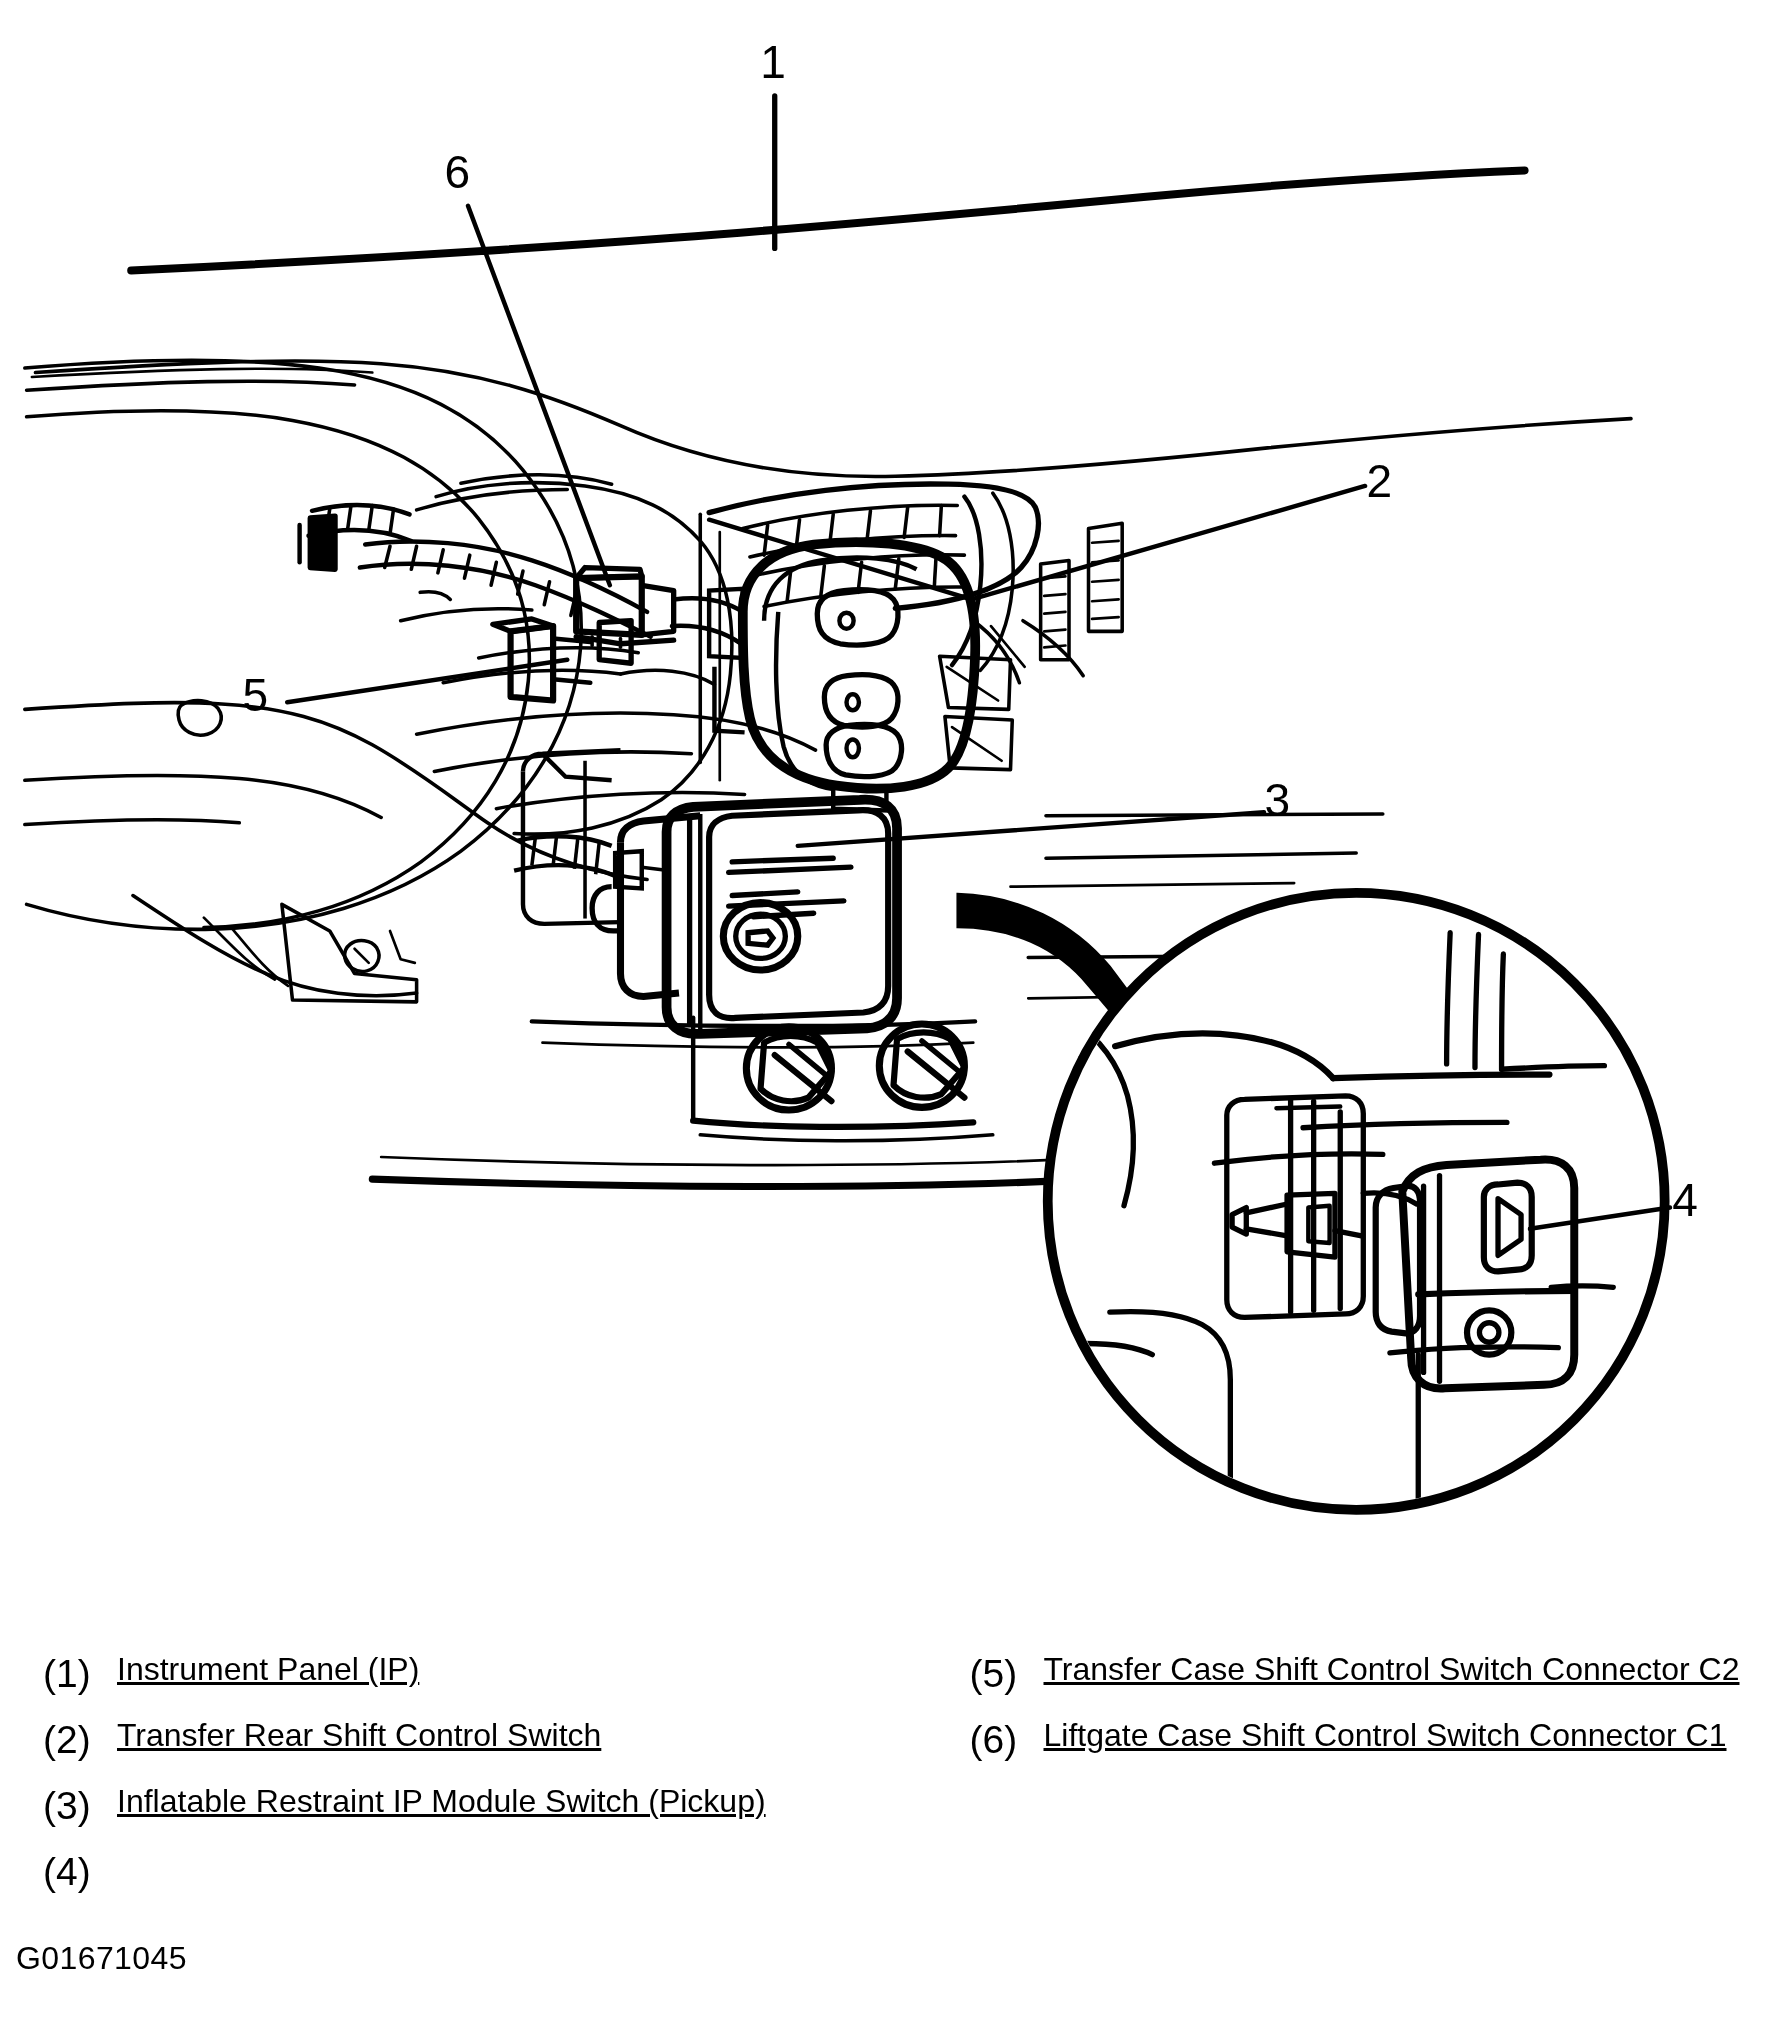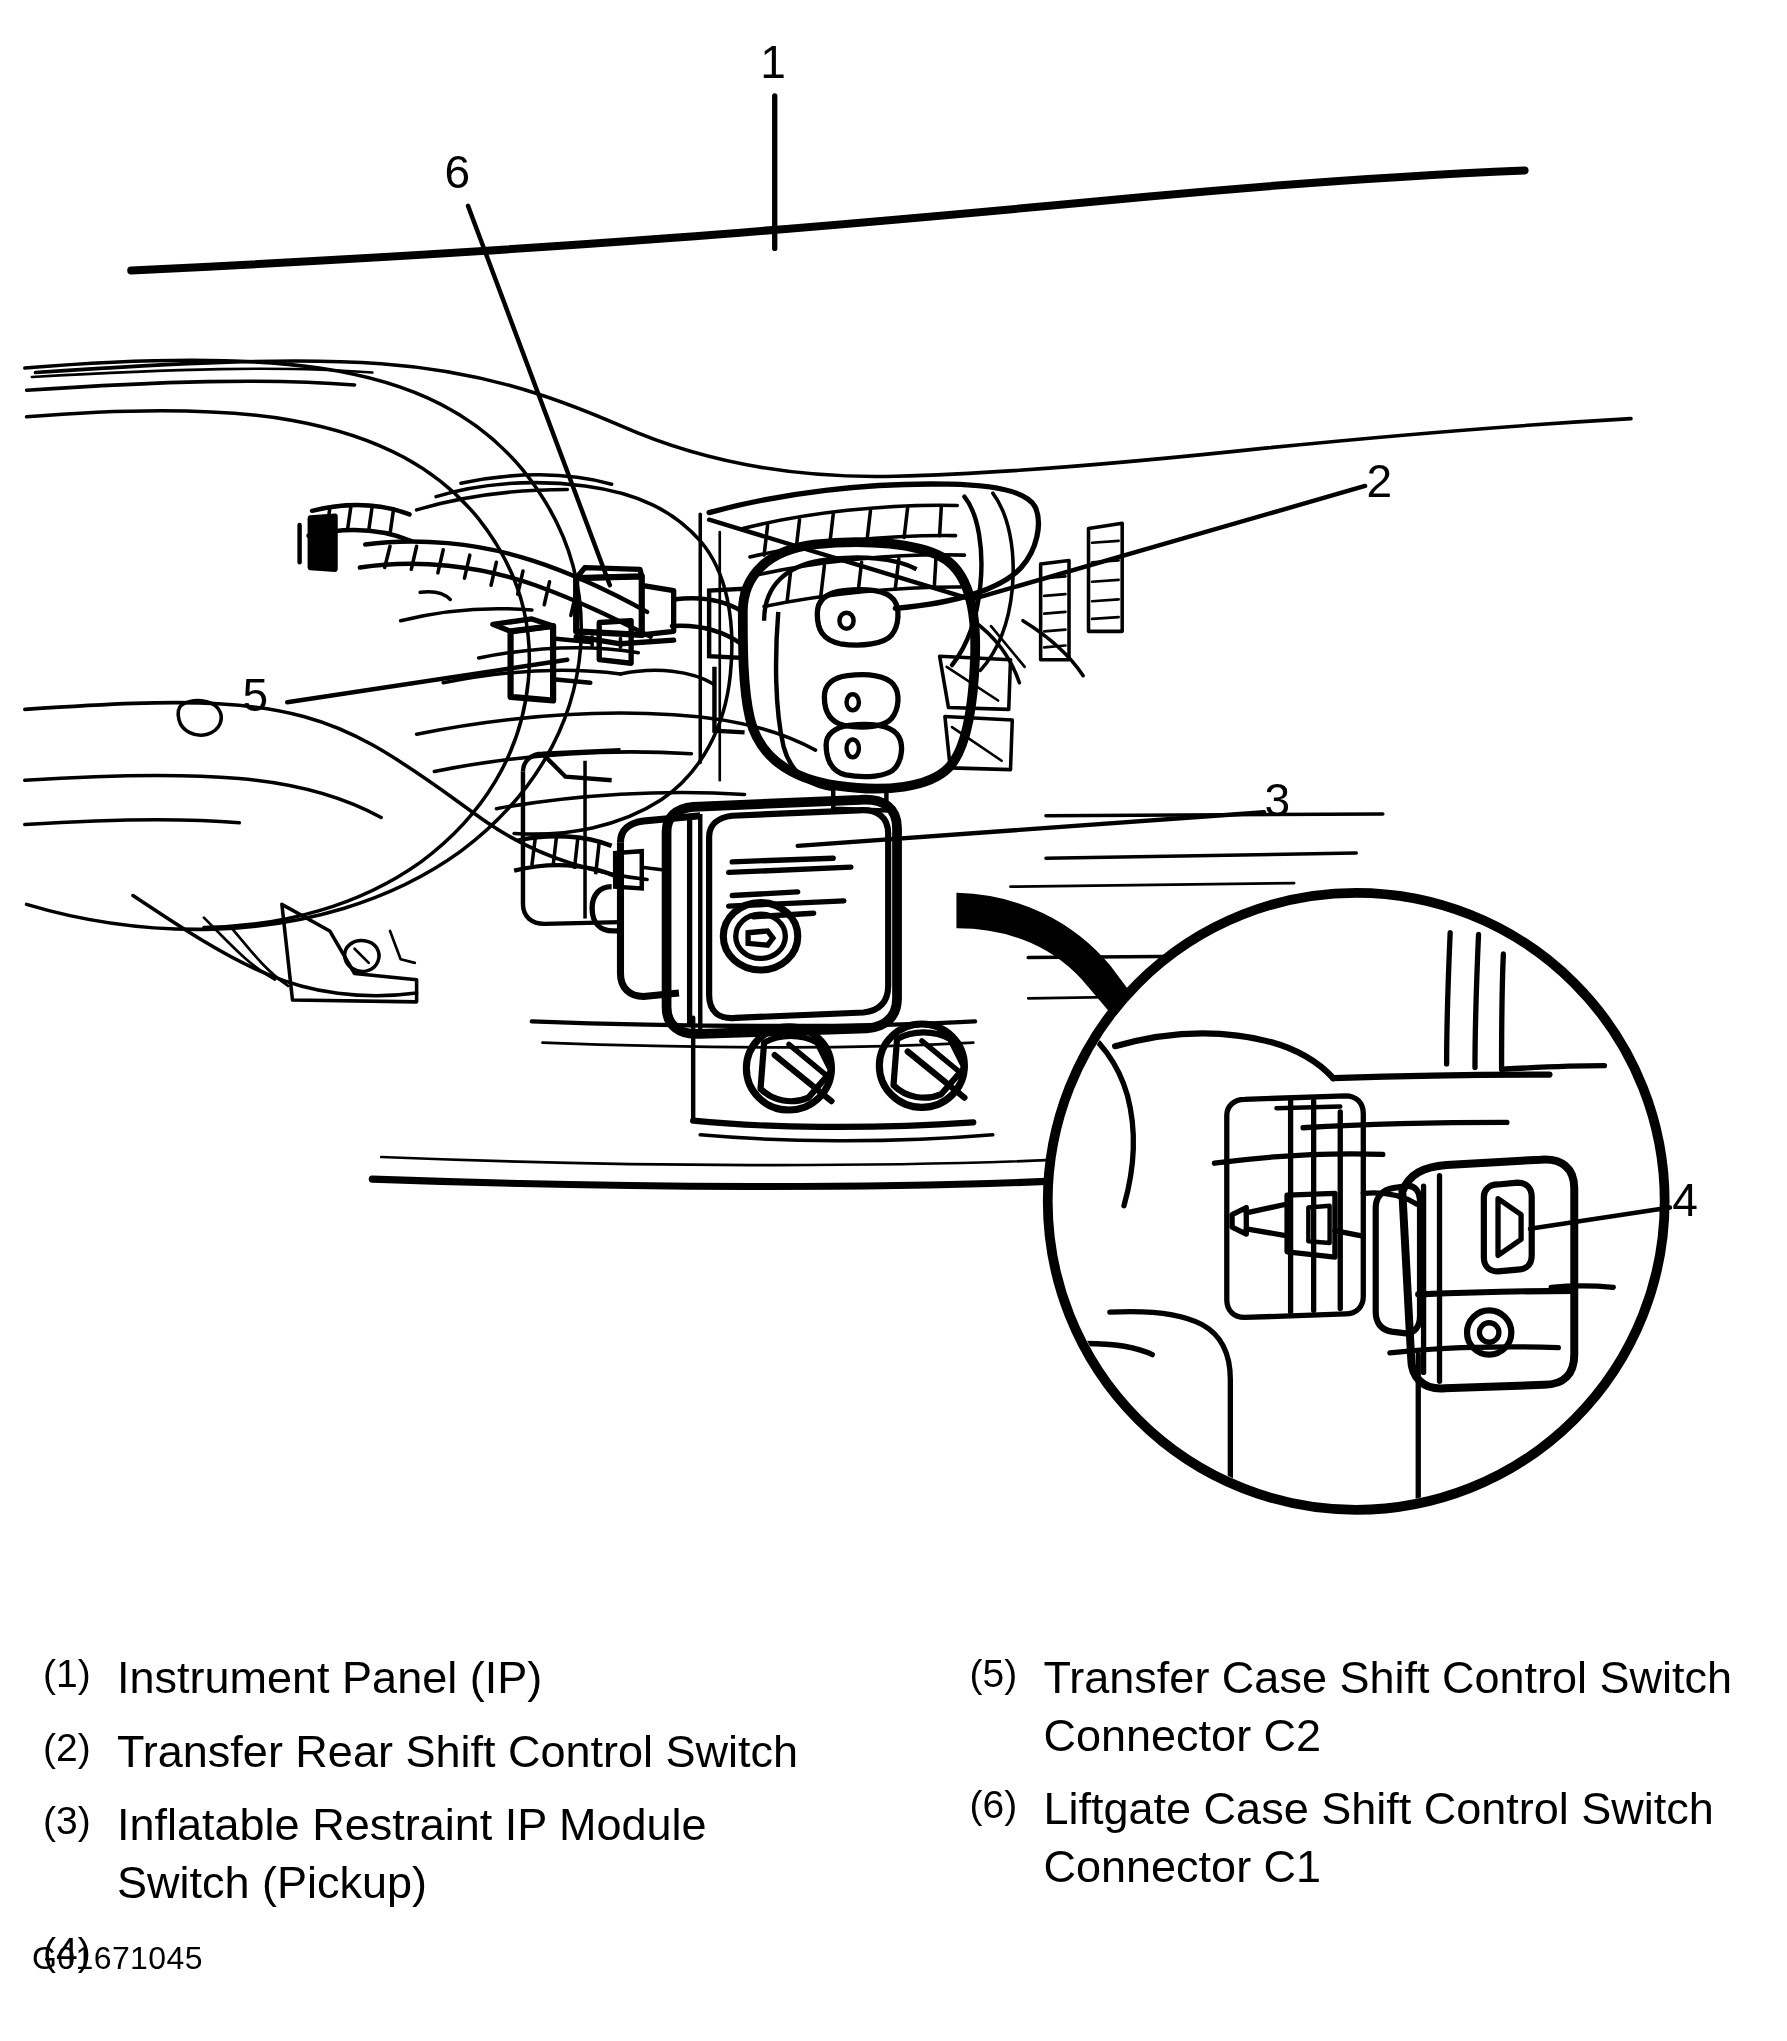--- a/index.html
+++ b/index.html
@@ -55,27 +55,28 @@
     margin-bottom: 16px;
   }
   .legend-key {
     width: 74px;
     flex: 0 0 74px;
     font-size: 39px;
     line-height: 1.28;
     white-space: nowrap;
   }
   .legend-text {
-    font-size: 45px;
+    font-size: 32px;
     line-height: 1.28;
     max-width: 727px;
+    text-decoration: underline;
   }
   #fig-id {
     position: absolute;
-    left: 32px;
+    left: 16px;
     top: 1940px;
     font-size: 32px;
     letter-spacing: 0.4px;
   }
 </style>
 </head>
 <body>
 
 <div id="page">
 

